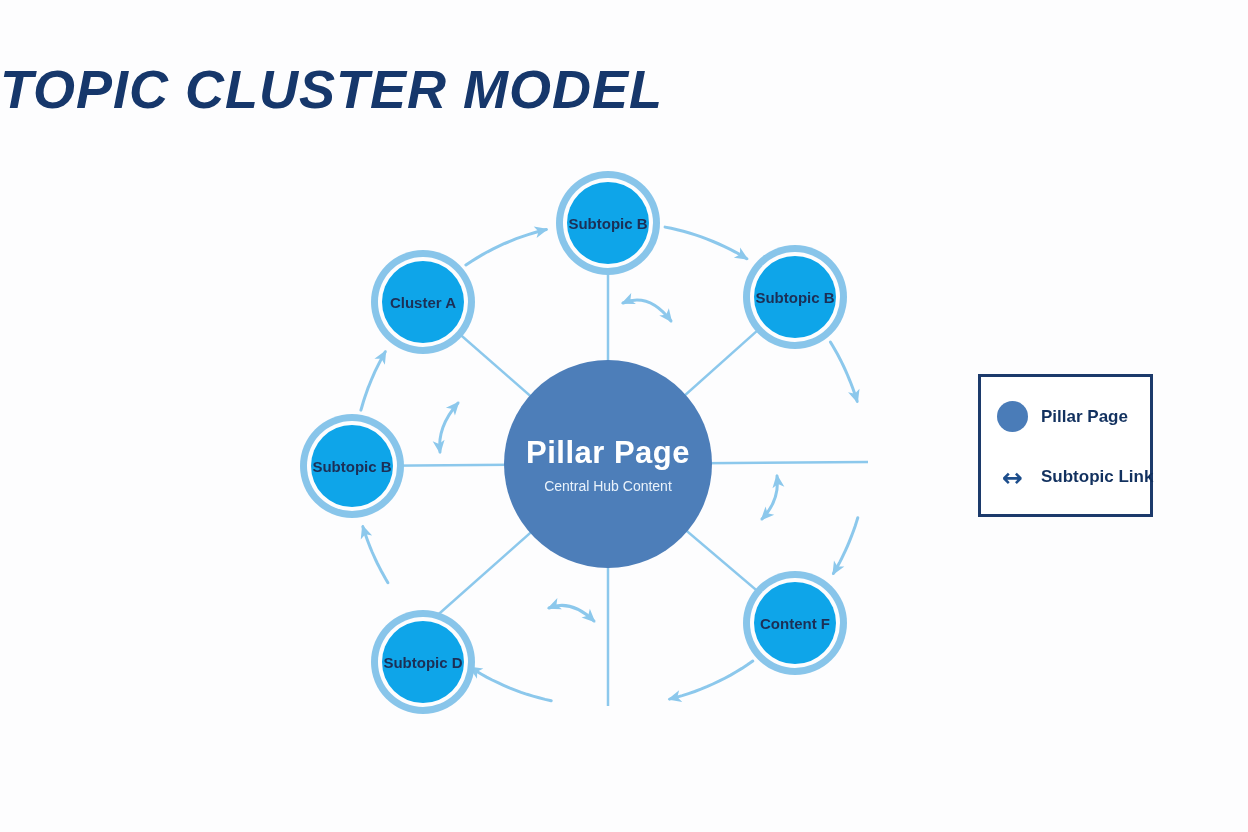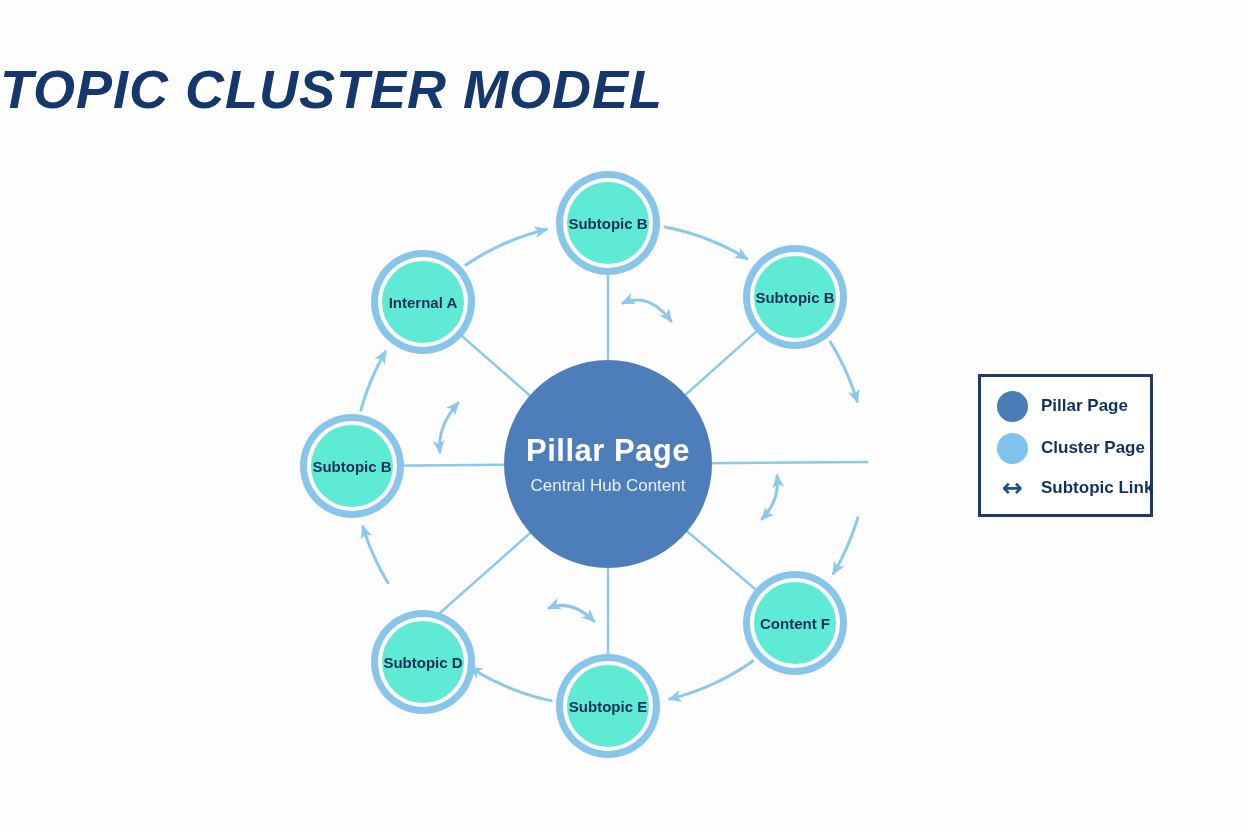--- a/index.html
+++ b/index.html
@@ -11,35 +11,35 @@
   .page{position:relative;width:1248px;height:832px;}
   .title{
     position:absolute;top:58px;left:0;width:100%;margin:0;
     text-align:left;font-size:54px;font-weight:bold;letter-spacing:1px;
     color:#16376b;
     font-style:italic;
   }
   #link-layer{position:absolute;left:0;top:0;z-index:1;}
   .cluster-node{
     position:absolute;width:82px;height:82px;border-radius:50%;
-    background:#5eead4;
+    background:#0ea5e9;
     box-shadow:0 0 0 4px #fdfdfe,0 0 0 11px #88c5ea;
     display:flex;align-items:center;justify-content:center;
     z-index:2;
   }
   .cluster-node span{
     font-size:15px;font-weight:bold;color:#1c2f56;white-space:nowrap;
   }
   .center-node{
     position:absolute;border-radius:50%;background:#4d7eb9;
     display:flex;flex-direction:column;align-items:center;justify-content:center;
     text-align:center;z-index:2;
   }
   .center-title{color:#ffffff;font-size:31px;font-weight:bold;letter-spacing:.5px;}
-  .center-sub{color:#e9f2fb;font-size:17px;margin-top:7px;}
+  .center-sub{color:#e9f2fb;font-size:14px;margin-top:7px;}
   .legend{
     position:absolute;left:978px;top:374px;width:175px;height:143px;
     box-sizing:border-box;border:3px solid #1c3a6b;background:#ffffff;
     display:flex;flex-direction:column;justify-content:space-around;
     padding:8px 4px 8px 16px;z-index:2;
   }
   .legend-row{display:flex;align-items:center;gap:13px;}
   .sw{width:31px;height:31px;border-radius:50%;flex:0 0 auto;}
   .sw-pillar{background:#4a7cb8;}
   .sw-cluster{background:#7fc3ec;}
@@ -89,43 +89,36 @@
     <div class="center-title">Pillar Page</div>
     <div class="center-sub">Central Hub Content</div>
   </div>
 
   <div class="legend">
     <div class="legend-row">
       <span class="sw sw-pillar"></span>
       <span class="legend-label">Pillar Page</span>
     </div>
     <div class="legend-row">
-      <span class="sw sw-cluster"></span>
-      <span class="legend-label">Cluster Page</span>
-    </div>
-    <div class="legend-row">
       <span class="sw-arrow">↔</span>
       <span class="legend-label">Subtopic Link</span>
     </div>
   </div>
 
 <div class="cluster-node" style="left: 567px; top: 182px;">
       <span>Subtopic B</span>
     </div>
     <div class="cluster-node" style="left: 754px; top: 256px;">
       <span>Subtopic B</span>
     </div>
     <div class="cluster-node" style="left: 754px; top: 582px;">
       <span>Content F</span>
     </div>
-    <div class="cluster-node" style="left: 567px; top: 665px;">
-      <span>Subtopic E</span>
-    </div>
     <div class="cluster-node" style="left: 382px; top: 621px;">
       <span>Subtopic D</span>
     </div>
     <div class="cluster-node" style="left: 311px; top: 425px;">
       <span>Subtopic B</span>
     </div>
     <div class="cluster-node" style="left: 382px; top: 261px;">
-      <span>Internal A</span>
+      <span>Cluster A</span>
     </div>
   </div>
 
 </body></html>

